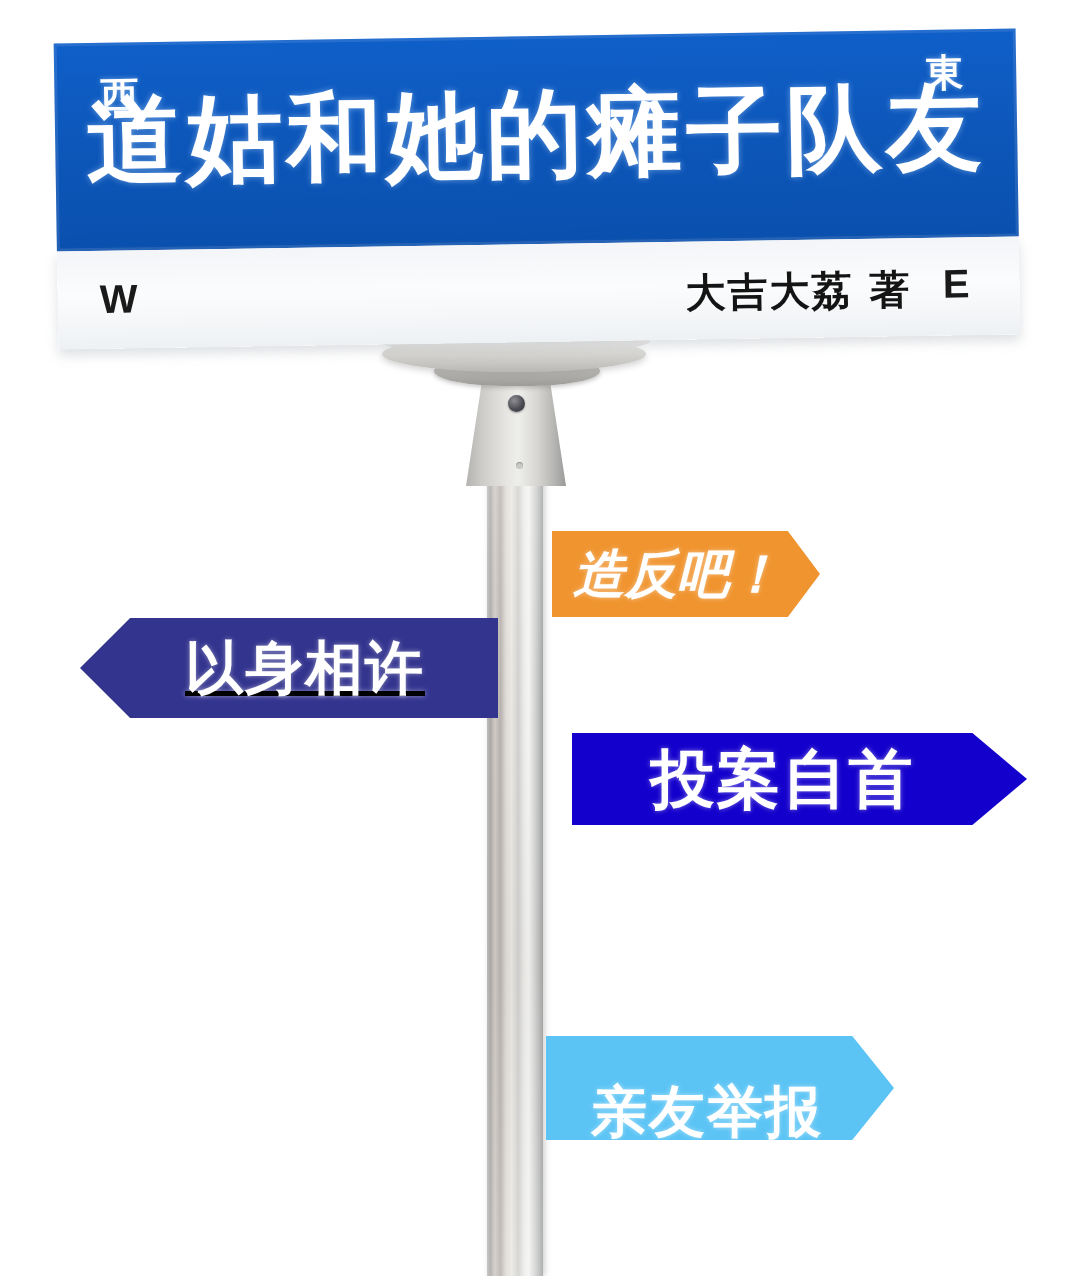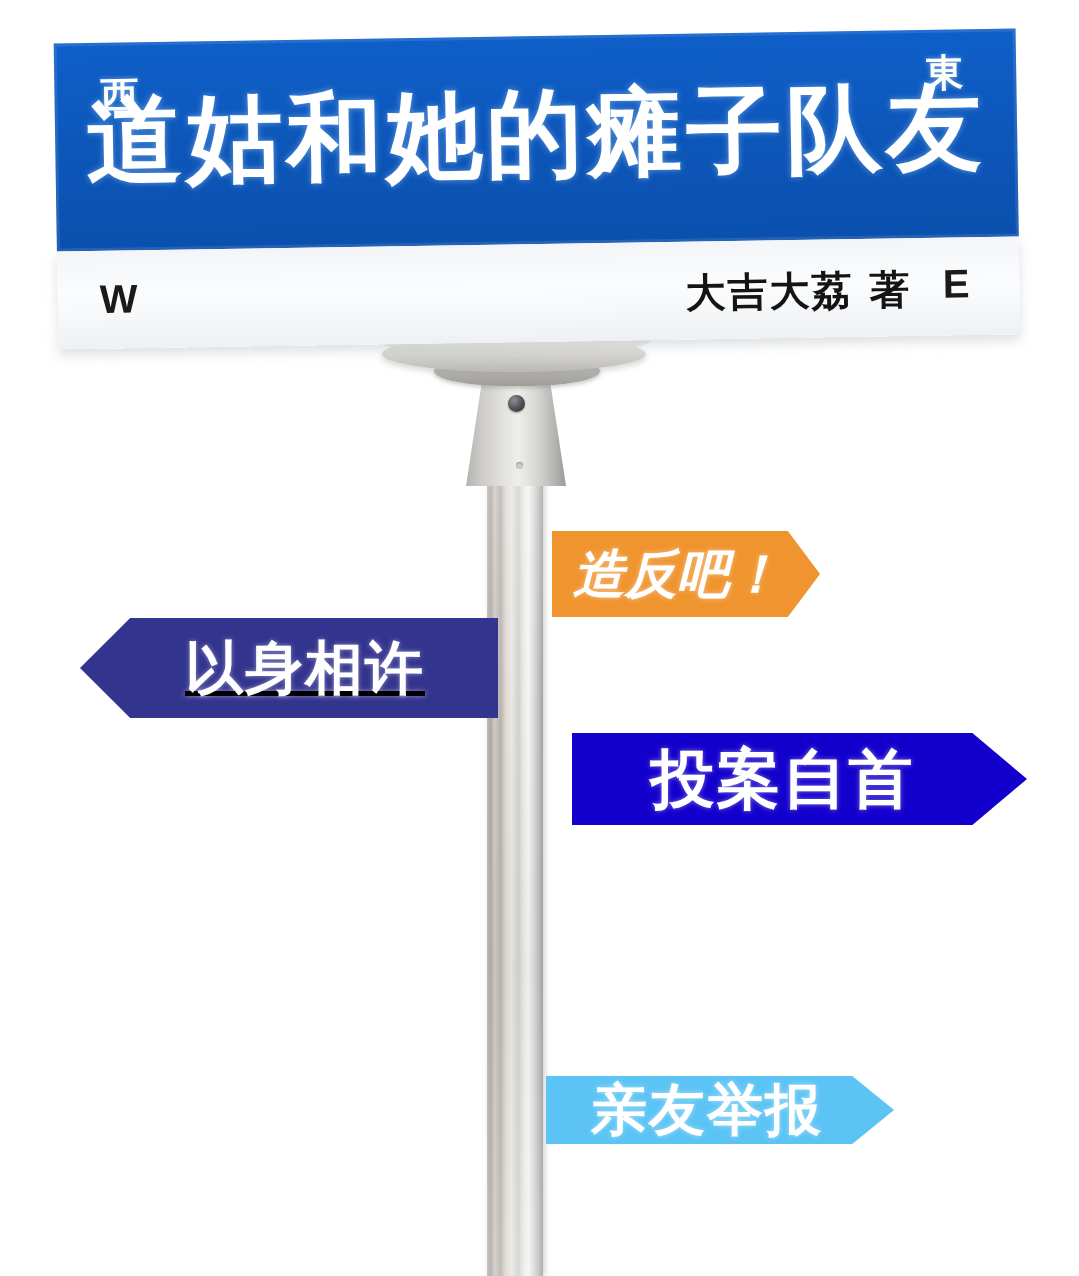--- a/index.html
+++ b/index.html
@@ -240,22 +240,23 @@
   }
   #banner-touan .banner-label { font-size: 64px; padding-right: 34px; letter-spacing: 2px; }
 
   #banner-zouni {
     left: 178px; top: 876px; width: 320px; height: 88px;
     background: #ffcd66;
   }
   #banner-zouni .banner-label { font-size: 54px; padding-left: 26px; letter-spacing: 4px; }
 
   #banner-qinyou {
-    left: 546px; top: 1076px; width: 348px; height: 68px;
+    left: 546px; top: 1036px; width: 348px; height: 104px;
     background: #5bc4f5;
+    align-items: flex-end;
   }
   #banner-qinyou .banner-label { font-size: 56px; padding-right: 26px; letter-spacing: 2px; }
 </style>
 </head>
 <body>
 
 <div id="stage">
 
   <div class="pole-shaft"></div>
   <div class="pole-collar"></div>

